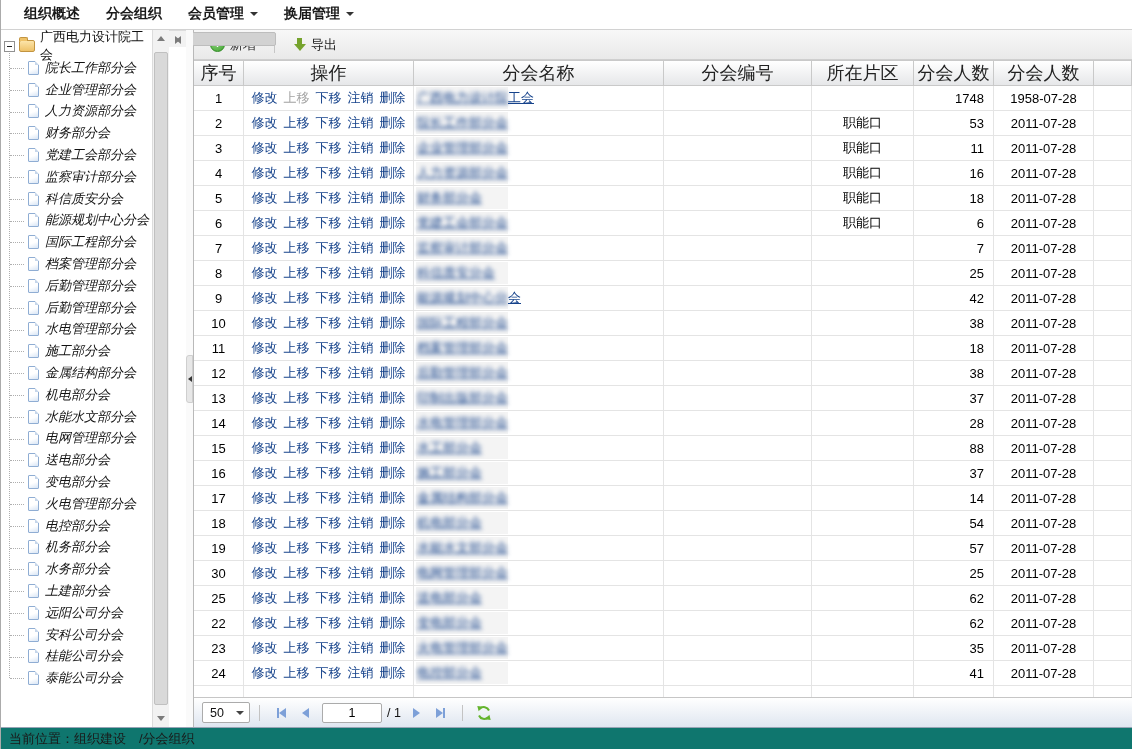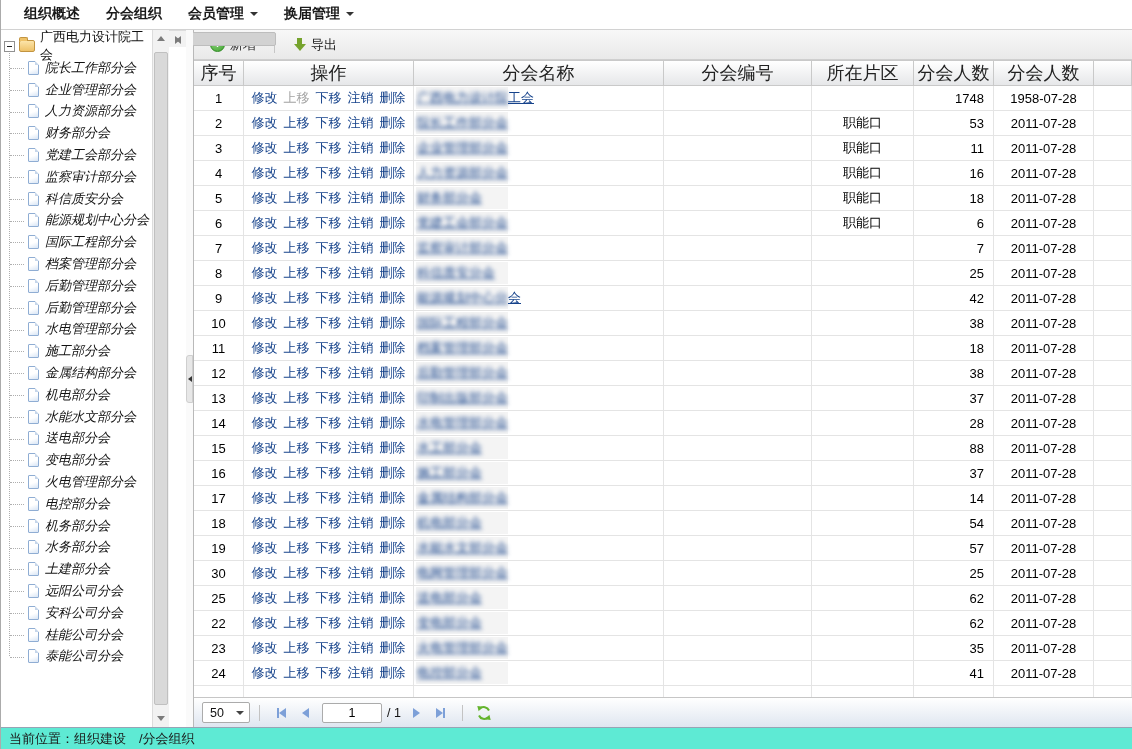--- a/index.html
+++ b/index.html
@@ -74,21 +74,21 @@
 .combo { width:48px; height:21px; background:#fff; border:1px solid #ababab; border-radius:2px; display:flex; align-items:center; font-size:12.5px; cursor:pointer; position:relative; padding-left:7px; }
 .combo .caret { border-top-color:#444; position:absolute; right:5px; top:8px; margin-left:0; }
 .pg-sep { width:1px; height:16px; background:#c3c3c3; margin:0 9px; }
 .pg-btn { width:20px; height:20px; display:flex; align-items:center; justify-content:center; cursor:pointer; margin:0 2px; }
 .pt-right { width:0;height:0;border-top:5px solid transparent;border-bottom:5px solid transparent;border-left:7px solid #7da0d8; }
 .pt-left { width:0;height:0;border-top:5px solid transparent;border-bottom:5px solid transparent;border-right:7px solid #7da0d8; }
 .pg-bar { width:2px; height:10px; background:#7da0d8; }
 .page-input { width:60px; height:20px; border:1px solid #ababab; border-radius:2px; text-align:center; font-size:12.5px; margin:0 5px; font-family:inherit; }
 .page-count { font-size:12.5px; margin-right:4px; color:#111; }
 
-.statusbar { height:22px; flex:0 0 22px; background:#5eead4; border-top:1px solid #98a4b5; display:flex; align-items:center; padding-left:8px; font-size:13px; color:#1a1a1a; }
+.statusbar { height:22px; flex:0 0 22px; background:#0f766e; border-top:1px solid #98a4b5; display:flex; align-items:center; padding-left:8px; font-size:13px; color:#1a1a1a; }
 </style>
 </head>
 <body>
 
 <div class="app">
   <div class="topnav">
       <div class="nav-item">
         <span>组织概述</span>
       </div>
       <div class="nav-item">
@@ -177,20 +177,24 @@
               <div class="tree-item">
                 <span class="file"></span>
                 <span class="tree-label">机电部分会</span>
               </div>
               <div class="tree-item">
                 <span class="file"></span>
                 <span class="tree-label">水能水文部分会</span>
               </div>
               <div class="tree-item">
                 <span class="file"></span>
+                <span class="tree-label">电网管理部分会</span>
+              </div>
+              <div class="tree-item">
+                <span class="file"></span>
                 <span class="tree-label">送电部分会</span>
               </div>
               <div class="tree-item">
                 <span class="file"></span>
                 <span class="tree-label">变电部分会</span>
               </div>
               <div class="tree-item">
                 <span class="file"></span>
                 <span class="tree-label">火电管理部分会</span>
               </div>

